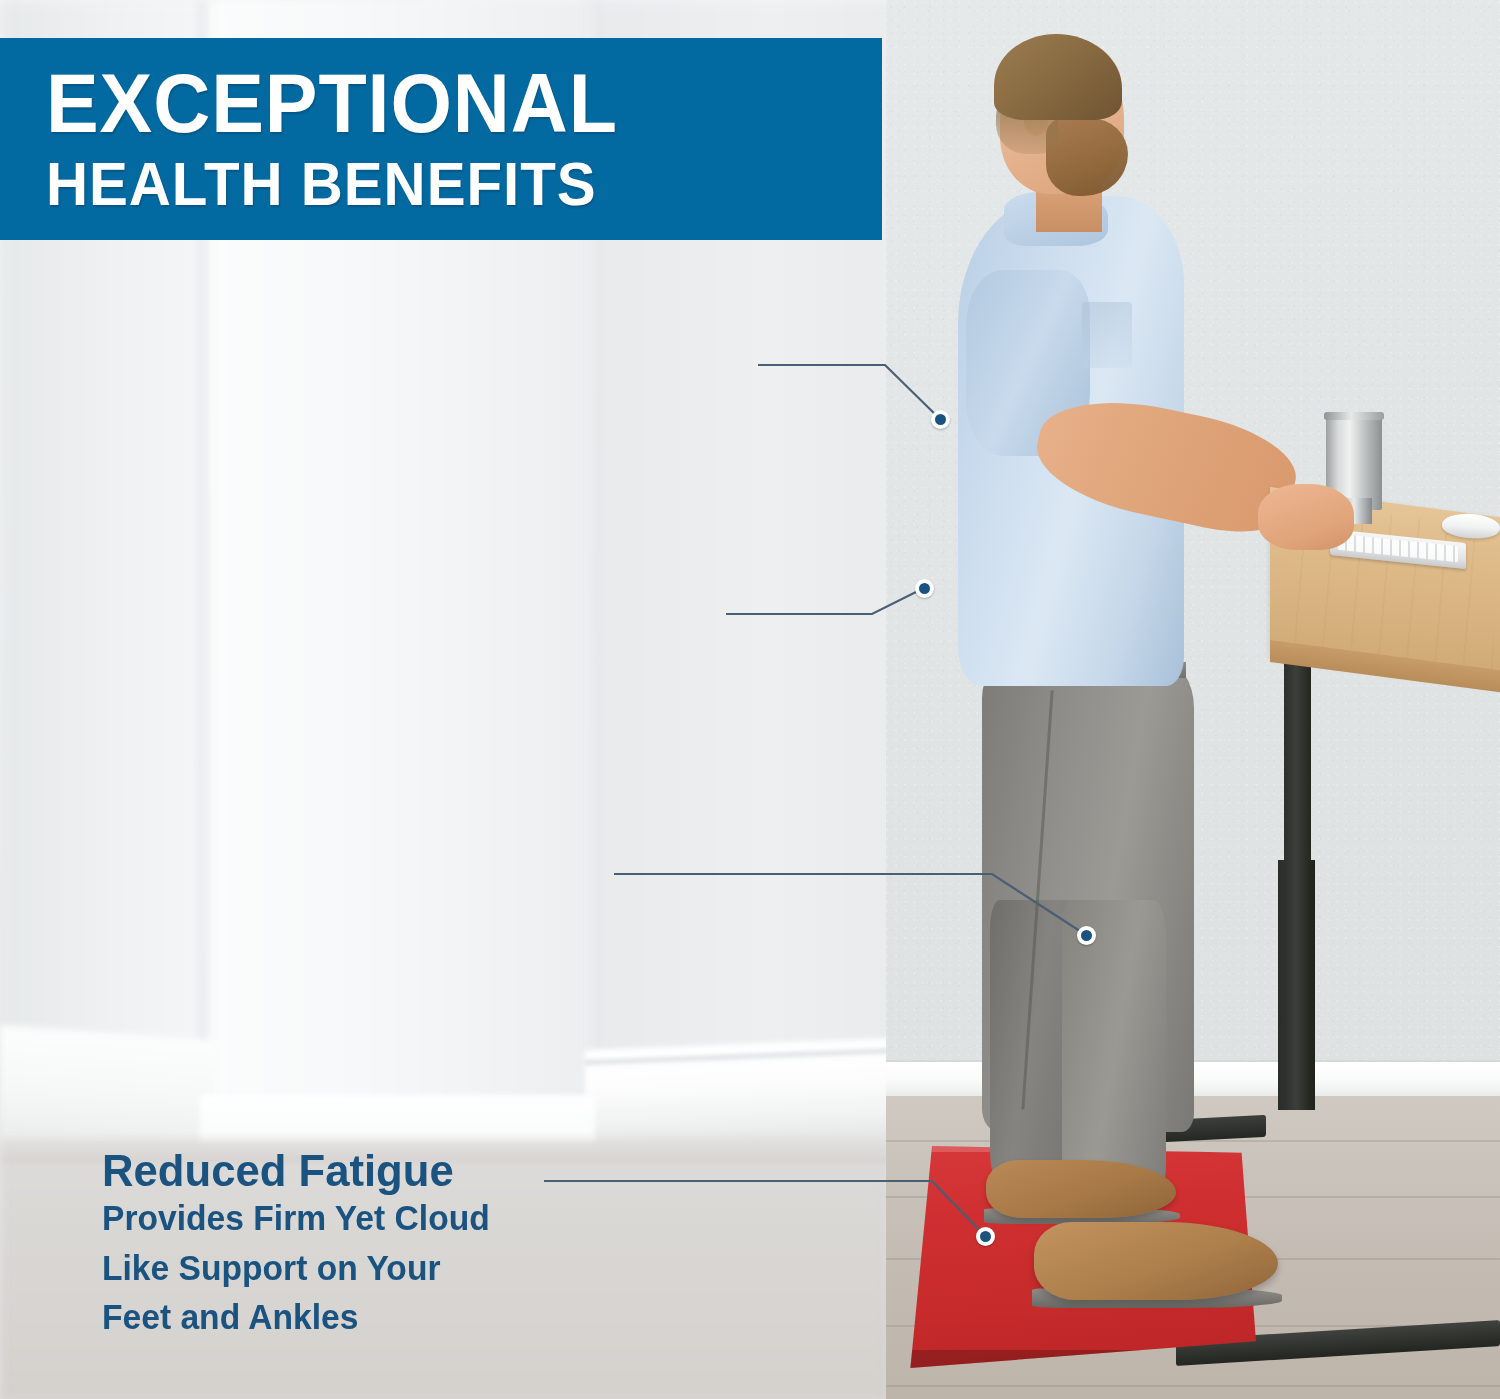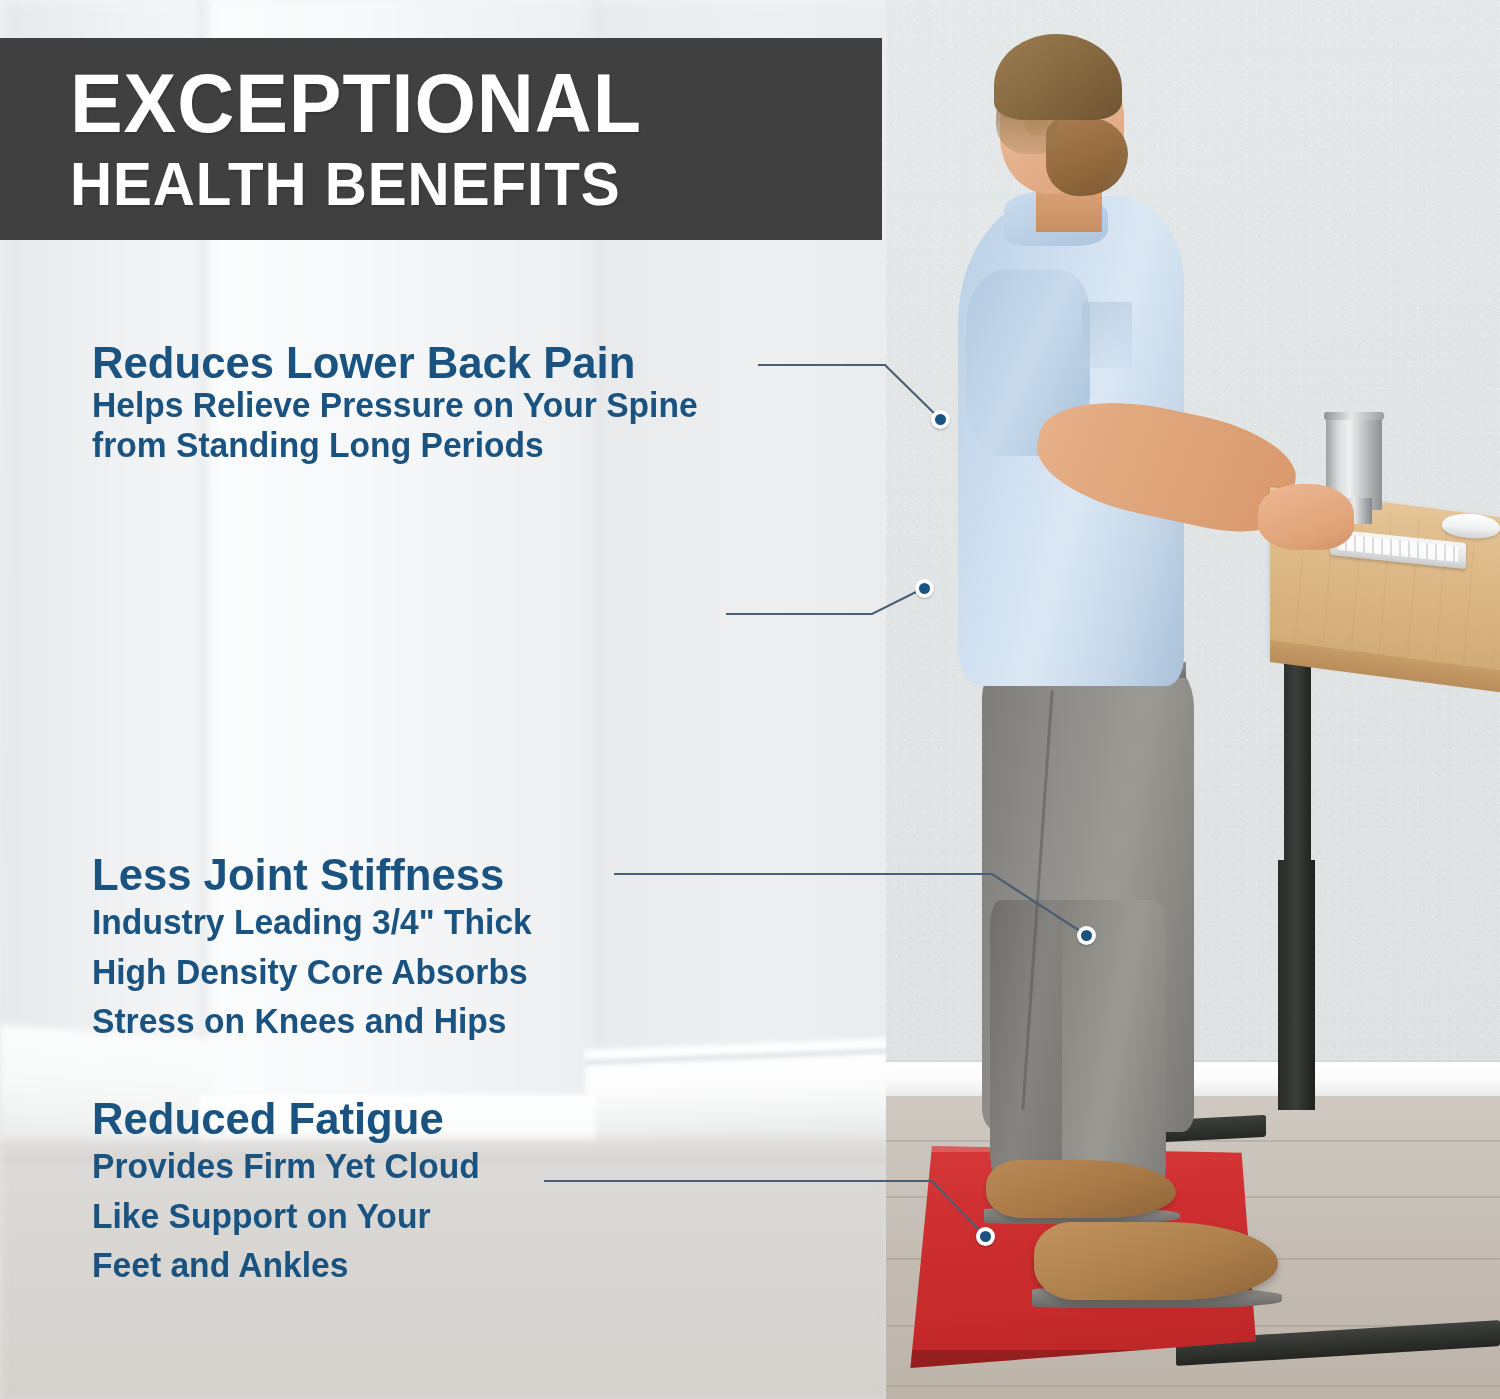--- a/index.html
+++ b/index.html
@@ -160,41 +160,41 @@
   
   .mat{position:absolute;left:10px;top:1146px;width:360px;height:222px;
     background:linear-gradient(175deg,#d6383a 0%,#cf2f30 30%,#c62a2b 70%,#b92425 100%);
     clip-path:polygon(10% 0%, 96% 3%, 100% 88%, 4% 100%);
     box-shadow:0 6px 10px rgba(0,0,0,.2);}
   .mat-bevel{position:absolute;left:10px;top:1146px;width:360px;height:222px;
     clip-path:polygon(10% 0%, 96% 3%, 100% 88%, 4% 100%);
     background:linear-gradient(180deg,rgba(255,255,255,.18) 0 6px, transparent 6px 92%, rgba(0,0,0,.22) 92% 100%);}
 
   
-  .banner{position:absolute;left:0;top:38px;width:882px;height:202px;background:#404040;
-    display:flex;flex-direction:column;justify-content:center;padding-left:70px;box-sizing:border-box;}
+  .banner{position:absolute;left:0;top:38px;width:882px;height:202px;background:#0369a1;
+    display:flex;flex-direction:column;justify-content:center;padding-left:46px;box-sizing:border-box;}
   .banner-l1{color:#ffffff;font-weight:bold;font-size:84px;line-height:.96;letter-spacing:1px;
     font-family:"Liberation Sans", sans-serif;transform:scaleX(.94);transform-origin:left center;
     text-shadow:1px 2px 2px rgba(0,0,0,.18);}
   .banner-l2{color:#ffffff;font-weight:bold;font-size:62px;line-height:1.02;letter-spacing:1px;
     font-family:"Liberation Sans", sans-serif;transform:scaleX(.94);transform-origin:left center;
     margin-top:8px;text-shadow:1px 2px 2px rgba(0,0,0,.18);}
 
   
   .benefit{position:absolute;left:92px;}
   .b-title{color:#1a5280;font-weight:bold;font-size:45px;line-height:1.0;
     font-family:"Liberation Sans", sans-serif;white-space:nowrap;transform:scaleX(.97);transform-origin:left top;}
   .b-sub{color:#1a5280;font-weight:bold;font-size:35px;line-height:1.14;
     font-family:"Liberation Sans", sans-serif;white-space:nowrap;transform:scaleX(.96);transform-origin:left top;}
   .b-sub.spaced{line-height:1.42;}
 
   .benefit.b1{top:340px;}
   .benefit.b2{top:585px;}
   .benefit.b3{top:852px;}
-  .benefit.b4{top:1096px;}
+  .benefit.b4{top:1148px;margin-left:10px;}
 
   
   .leaders{position:absolute;left:0;top:0;width:1500px;height:1399px;pointer-events:none;}
   .dot{position:absolute;width:19px;height:19px;border-radius:50%;
     background:#1a5280;border:4px solid #ffffff;box-sizing:border-box;
     box-shadow:0 1px 2px rgba(0,0,0,.28);}
 </style>
 </head>
 <body>
 
@@ -267,33 +267,22 @@
     <div class="keyboard"></div>
     <div class="keyboard-keys"></div>
     <div class="p-hand"></div>
   </div>
 
   <div class="banner">
     <div class="banner-l1">EXCEPTIONAL</div>
     <div class="banner-l2">HEALTH BENEFITS</div>
   </div>
 
-  <div class="benefit b1">
-    <div class="b-title">Reduces Lower Back Pain</div>
-    <div class="b-sub">Helps Relieve Pressure on Your Spine</div>
-    <div class="b-sub">from Standing Long Periods</div>
-  </div>
-
-
-  <div class="benefit b3">
-    <div class="b-title">Less Joint Stiffness</div>
-    <div class="b-sub spaced">Industry Leading 3/4" Thick</div>
-    <div class="b-sub spaced">High Density Core Absorbs</div>
-    <div class="b-sub spaced">Stress on Knees and Hips</div>
-  </div>
+
+
 
   <div class="benefit b4">
     <div class="b-title">Reduced Fatigue</div>
     <div class="b-sub spaced">Provides Firm Yet Cloud</div>
     <div class="b-sub spaced">Like Support on Your</div>
     <div class="b-sub spaced">Feet and Ankles</div>
   </div>
 
   <svg class="leaders" viewBox="0 0 1500 1399">
     <polyline points="758,365 885,365 940,419" fill="none" stroke="#4a5f73" stroke-width="2.2"></polyline>

